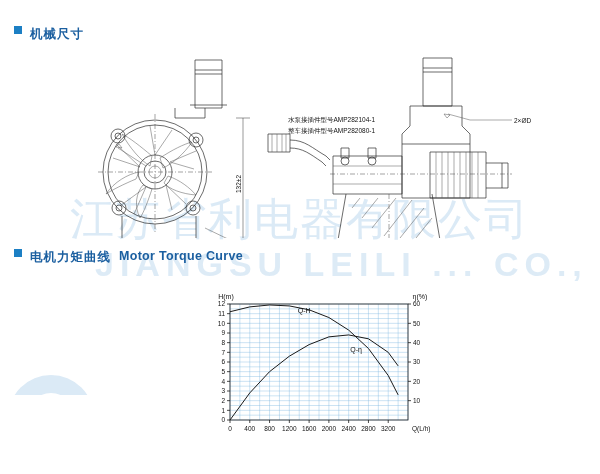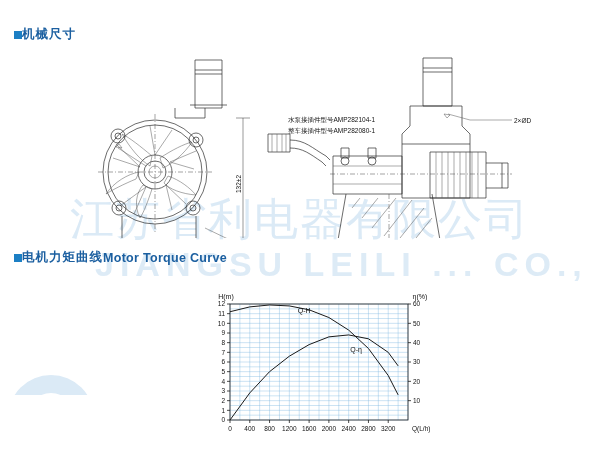--- a/index.html
+++ b/index.html
@@ -29,21 +29,21 @@
   .wm-logo{
     position:absolute;left:8px;top:280px;width:86px;height:86px;
     border-radius:50%;background:#cfe3f3;opacity:.75;
   }
   .wm-logo:after{
     content:"";position:absolute;left:18px;top:18px;width:50px;height:50px;
     border-radius:50%;background:#ffffff;
   }
 
   
-  .heading{position:absolute;display:flex;align-items:center;}
+  .heading{position:absolute;display:flex;gap:8px;}
   .heading .bullet{
     width:8px;height:8px;background:#1c7fc4;display:inline-block;
   }
   .heading .cn{font-size:12.5px;font-weight:bold;color:#1b5fa0;letter-spacing:1px;}
   .heading .en{font-size:12.5px;font-weight:bold;color:#1b5fa0;letter-spacing:.3px;}
   #heading-dimensions{left:14px;top:26px;}
   #heading-torque{left:14px;top:249px;}
 
   
   .drawing{position:absolute;left:0;top:48px;width:600px;height:190px;}

